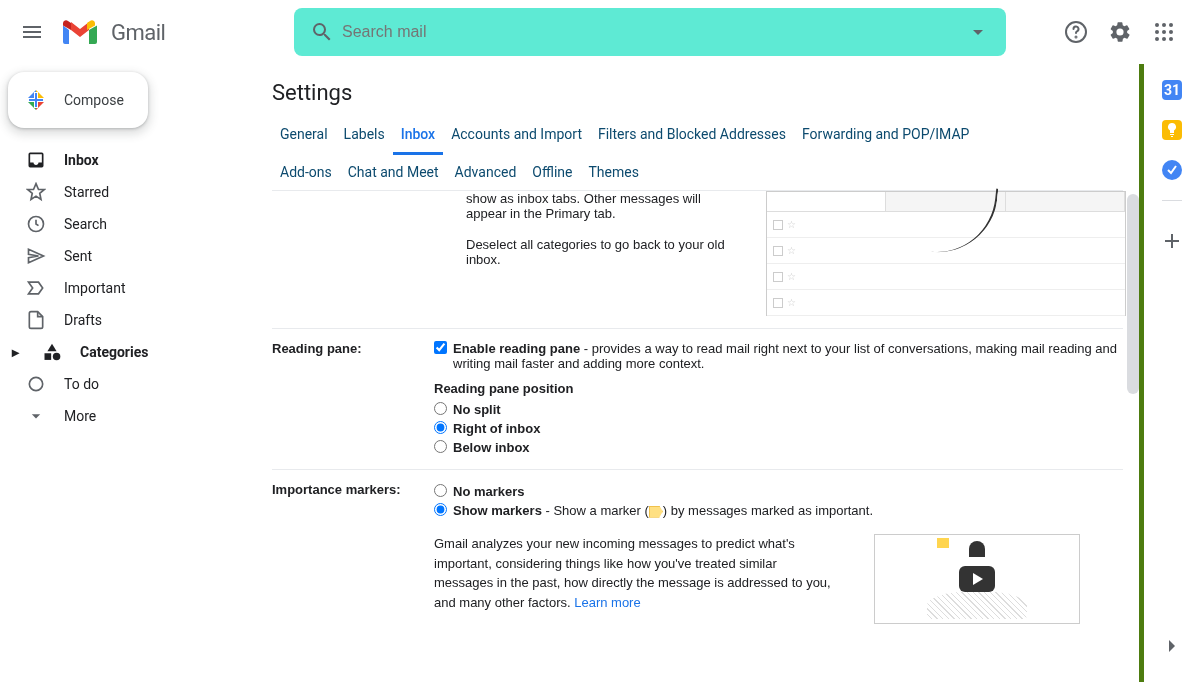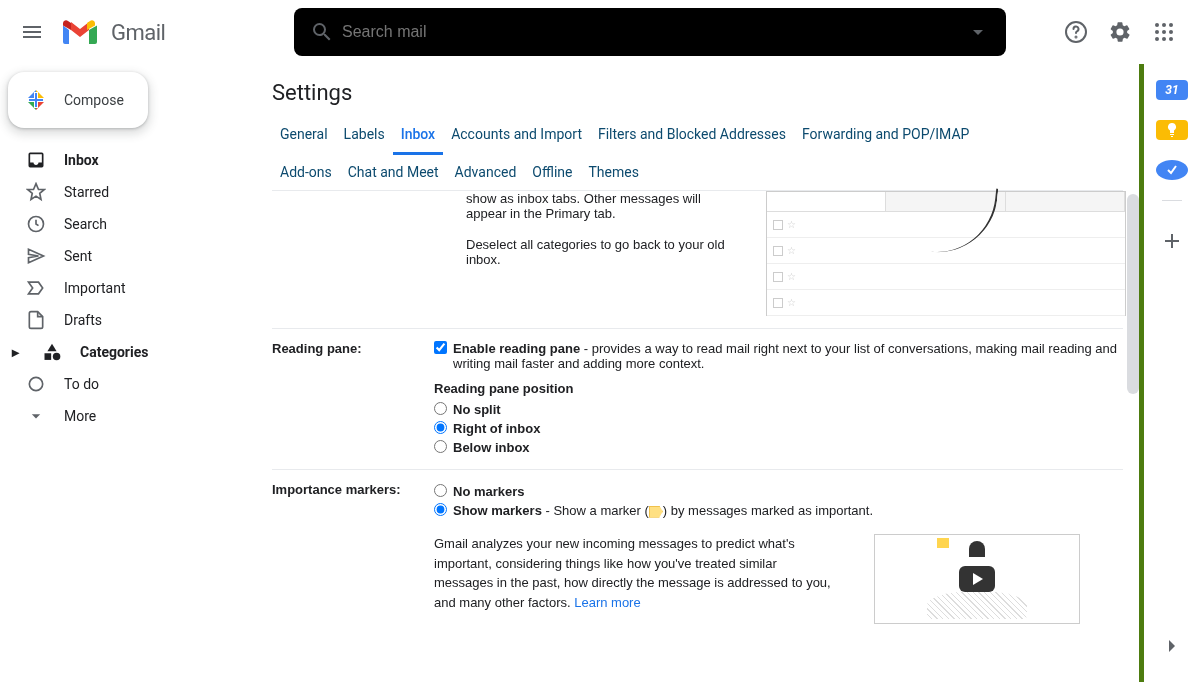--- a/index.html
+++ b/index.html
@@ -3,21 +3,21 @@
 <meta charset="utf-8">
 <style>
   * { box-sizing: border-box; margin: 0; padding: 0; }
   body { font-family: 'Google Sans', Roboto, Arial, sans-serif; font-size: 14px; color: #202124; background: #fff; width: 1200px; height: 682px; overflow: hidden; position: relative; }
   
   
   .header { height: 64px; display: flex; align-items: center; padding: 0 8px; }
   .menu-btn { width: 48px; height: 48px; display: flex; align-items: center; justify-content: center; border-radius: 50%; cursor: pointer; }
   .logo-wrap { display: flex; align-items: center; padding: 0 16px 0 4px; min-width: 238px; }
   .logo-text { font-size: 22px; color: #5f6368; margin-left: 11px; font-weight: 400; letter-spacing: -0.5px; }
-  .search-box { flex: 1; max-width: 720px; height: 48px; background: #000000; border-radius: 8px; display: flex; align-items: center; padding: 0 8px; margin-right: 50px; }
+  .search-box { flex: 1; max-width: 720px; height: 48px; background: #5eead4; border-radius: 8px; display: flex; align-items: center; padding: 0 8px; margin-right: 50px; }
   .search-icon-wrap { width: 40px; height: 40px; display: flex; align-items: center; justify-content: center; }
   .search-input { flex: 1; border: none; background: transparent; font-size: 16px; color: #5f6368; outline: none; }
   .search-options { width: 40px; height: 40px; display: flex; align-items: center; justify-content: center; }
   .header-right { display: flex; align-items: center; gap: 4px; margin-left: auto; padding-right: 8px; }
   .icon-btn { width: 40px; height: 40px; display: flex; align-items: center; justify-content: center; border-radius: 50%; cursor: pointer; }
   
   
   .body-wrap { display: flex; height: calc(682px - 64px); }
   
   
@@ -70,21 +70,21 @@
   .video-thumb .pile { position: absolute; bottom: 4px; width: 120px; height: 40px; }
   .video-thumb .pile::before { content: ""; position: absolute; bottom: 0; left: 10px; right: 10px; height: 28px; background: repeating-linear-gradient(45deg, #fff, #fff 3px, #ddd 3px, #ddd 4px); border-radius: 50% 50% 4px 4px; }
   .video-thumb .person { position: absolute; top: 6px; left: 50%; transform: translateX(-50%); width: 16px; height: 16px; background: #333; border-radius: 50% 50% 0 0; }
   .video-thumb .flag { position: absolute; top: 3px; left: 62px; width: 12px; height: 10px; background: #ffd54f; }
   .video-thumb .play { position: absolute; top: 50%; left: 50%; transform: translate(-50%,-50%); width: 36px; height: 26px; background: #333; border-radius: 6px; display: flex; align-items: center; justify-content: center; }
   .video-thumb .play::after { content: ""; border-left: 10px solid #fff; border-top: 6px solid transparent; border-bottom: 6px solid transparent; margin-left: 2px; }
   
   
   .rail { width: 56px; display: flex; flex-direction: column; align-items: center; padding-top: 16px; gap: 20px; flex-shrink: 0; position: relative; }
   .rail-divider { width: 20px; height: 1px; background: #dadce0; }
-  .rail-icon { width: 32px; height: 20px; border-radius: 4px; display: flex; align-items: center; justify-content: center; font-size: 12px; font-weight: bold; color: #fff; cursor: pointer; font-style: italic; }
+  .rail-icon { width: 20px; height: 20px; border-radius: 4px; display: flex; align-items: center; justify-content: center; font-size: 14px; font-weight: bold; color: #fff; cursor: pointer; }
   .rail-bottom { position: absolute; bottom: 16px; }
   
   
   .scroll-thumb { position: absolute; right: 0; top: 130px; width: 12px; height: 200px; background: #dadce0; border-radius: 6px; }
   
   svg { display: block; }
 </style>
 </head>
 <body>
 

